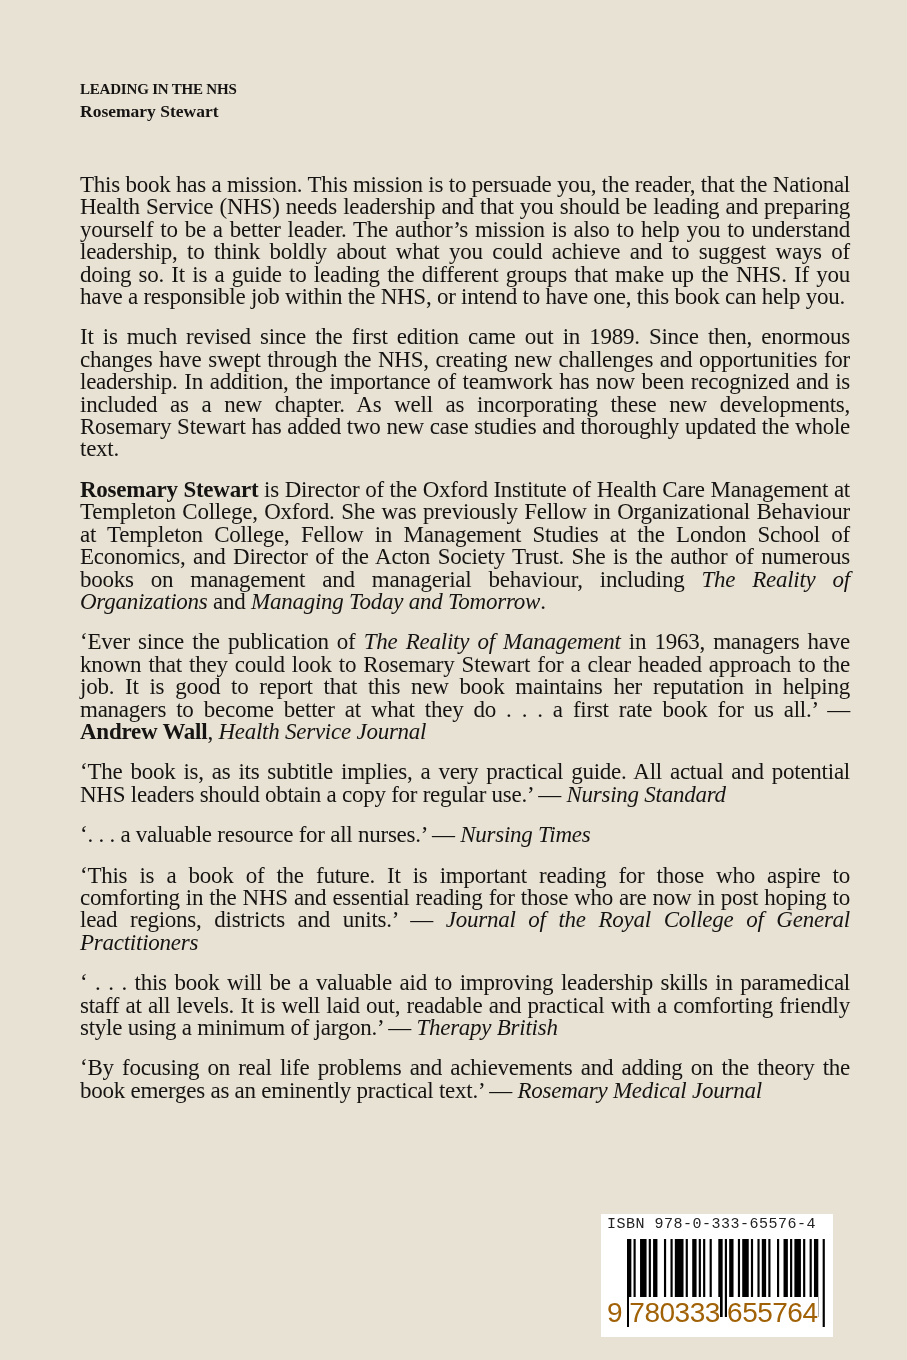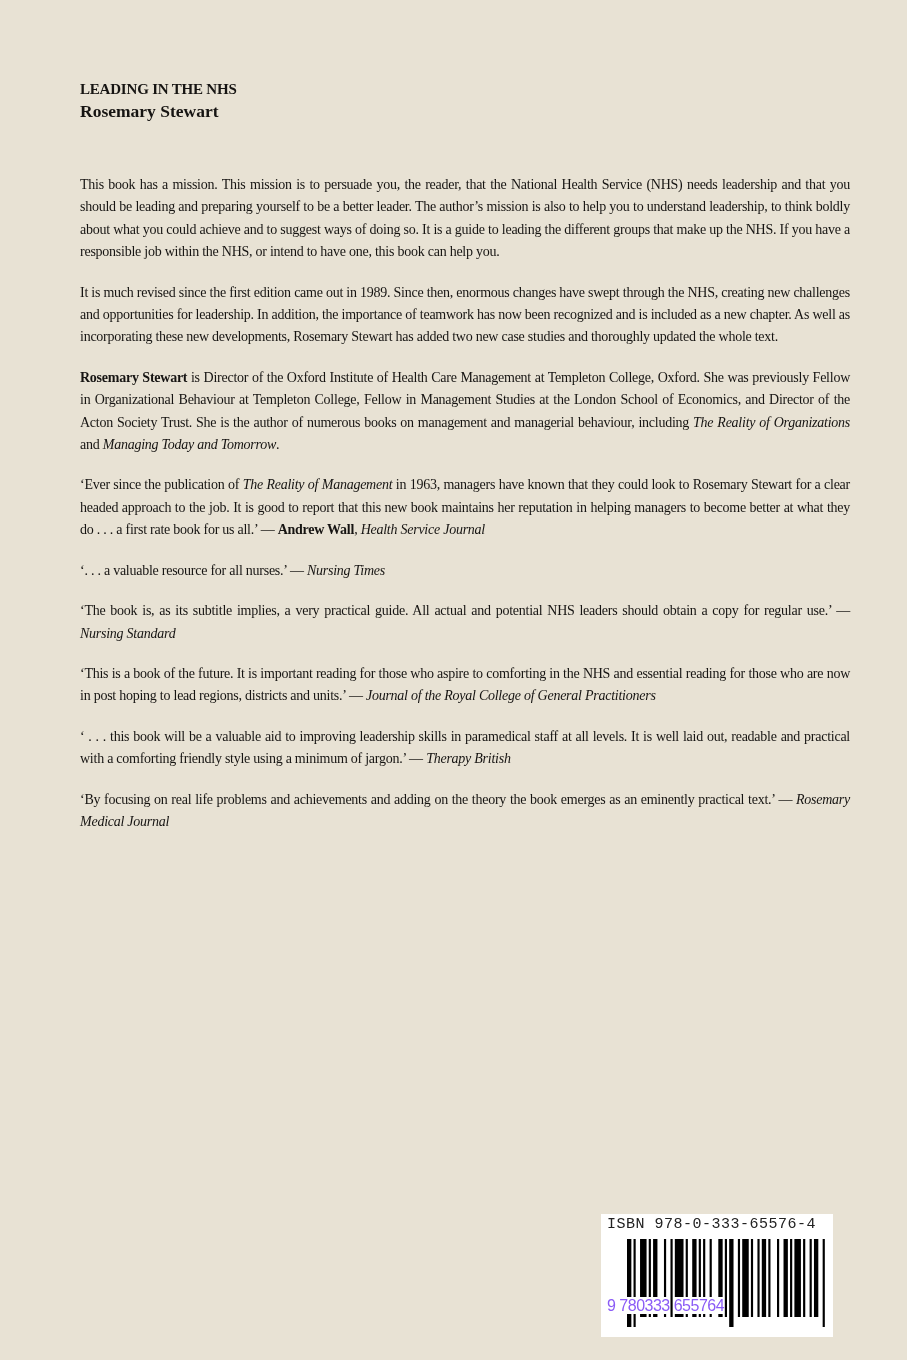--- a/index.html
+++ b/index.html
@@ -10,59 +10,59 @@
     color: #161412;
     position: relative;
     overflow: hidden;
   }
   .page {
     position: absolute; left: 80px; top: 78px; width: 770px;
   }
   .title { font-weight: bold; font-size: 15px; line-height: 22px; margin: 0; letter-spacing: -0.2px; }
   .author { font-weight: bold; font-size: 17.5px; line-height: 22px; margin: 0 0 52px 0; }
   p {
-    font-size: 14px; line-height: 22.4px; margin: 0 0 18px 0;
+    font-size: 23px; line-height: 22.4px; margin: 0 0 18px 0;
     text-align: justify; letter-spacing: -0.25px;
   }
   i { }
   b { font-weight: bold; }
   .barcode {
     position: absolute; left: 601px; top: 1188px; width: 232px; height: 123px;
     background: #ffffff;
     margin-top: 26px;
   }
   .isbn-text {
     position: absolute; left: 6px; top: 2px; font-family: "Liberation Mono", monospace;
     font-size: 15px; letter-spacing: 0.5px; color: #222;
   }
   .bars { position: absolute; left: 26px; top: 25px; width: 200px; height: 88px; }
   .digits {
     position: absolute; left: 6px; top: 83px; font-family: "Liberation Sans", sans-serif;
-    font-size: 16px; color: #8b5cf6; letter-spacing: -0.5px;
+    font-size: 28px; color: #a16207; letter-spacing: -0.5px;
   }
   .digits span { background: #fff; }
 </style>
 </head>
 <body>
 
 <div class="page">
   <div class="title">LEADING IN THE NHS</div>
   <div class="author">Rosemary Stewart</div>
 
   <p>This book has a mission. This mission is to persuade you, the reader, that the National Health Service (NHS) needs leadership and that you should be leading and preparing yourself to be a better leader. The author’s mission is also to help you to understand leadership, to think boldly about what you could achieve and to suggest ways of doing so. It is a guide to leading the different groups that make up the NHS. If you have a responsible job within the NHS, or intend to have one, this book can help you.</p>
   <p>It is much revised since the first edition came out in 1989. Since then, enormous changes have swept through the NHS, creating new challenges and opportunities for leadership. In addition, the importance of teamwork has now been recognized and is included as a new chapter. As well as incorporating these new developments, Rosemary Stewart has added two new case studies and thoroughly updated the whole text.</p>
 
   <p><b>Rosemary Stewart</b><span> is Director of the Oxford Institute of Health Care Management at Templeton College, Oxford. She was previously Fellow in Organizational Behaviour at Templeton College, Fellow in Management Studies at the London School of Economics, and Director of the Acton Society Trust. She is the author of numerous books on management and managerial behaviour, including </span><i>The Reality of Organizations</i><span> and </span><i>Managing Today and Tomorrow</i><span>.</span></p>
 
 
   <p><span>‘Ever since the publication of </span><i>The Reality of Management</i><span> in 1963, managers have known that they could look to Rosemary Stewart for a clear headed approach to the job. It is good to report that this new book maintains her reputation in helping managers to become better at what they do . . . a first rate book for us all.’ — </span><b>Andrew Wall</b><span>, </span><i>Health Service Journal</i></p>
 
+  <p><span>‘The book is, as its subtitle implies, a very practical guide. All actual and potential NHS leaders should obtain a copy for regular use.’ — </span><i>Nursing Standard</i></p>
+
   <p><span>‘. . . a valuable resource for all nurses.’ — </span><i>Nursing Times</i></p>
-
-  <p><span>‘The book is, as its subtitle implies, a very practical guide. All actual and potential NHS leaders should obtain a copy for regular use.’ — </span><i>Nursing Standard</i></p>
 
   <p><span>‘This is a book of the future. It is important reading for those who aspire to comforting in the NHS and essential reading for those who are now in post hoping to lead regions, districts and units.’ — </span><i>Journal of the Royal College of General Practitioners</i></p>
 
   <p><span>‘ . . . this book will be a valuable aid to improving leadership skills in paramedical staff at all levels. It is well laid out, readable and practical with a comforting friendly style using a minimum of jargon.’ — </span><i>Therapy British</i></p>
 
   <p><span>‘By focusing on real life problems and achievements and adding on the theory the book emerges as an eminently practical text.’ — </span><i>Rosemary Medical Journal</i></p>
 </div>
 
 <div class="barcode">
   <div class="isbn-text">ISBN 978-0-333-65576-4</div>

